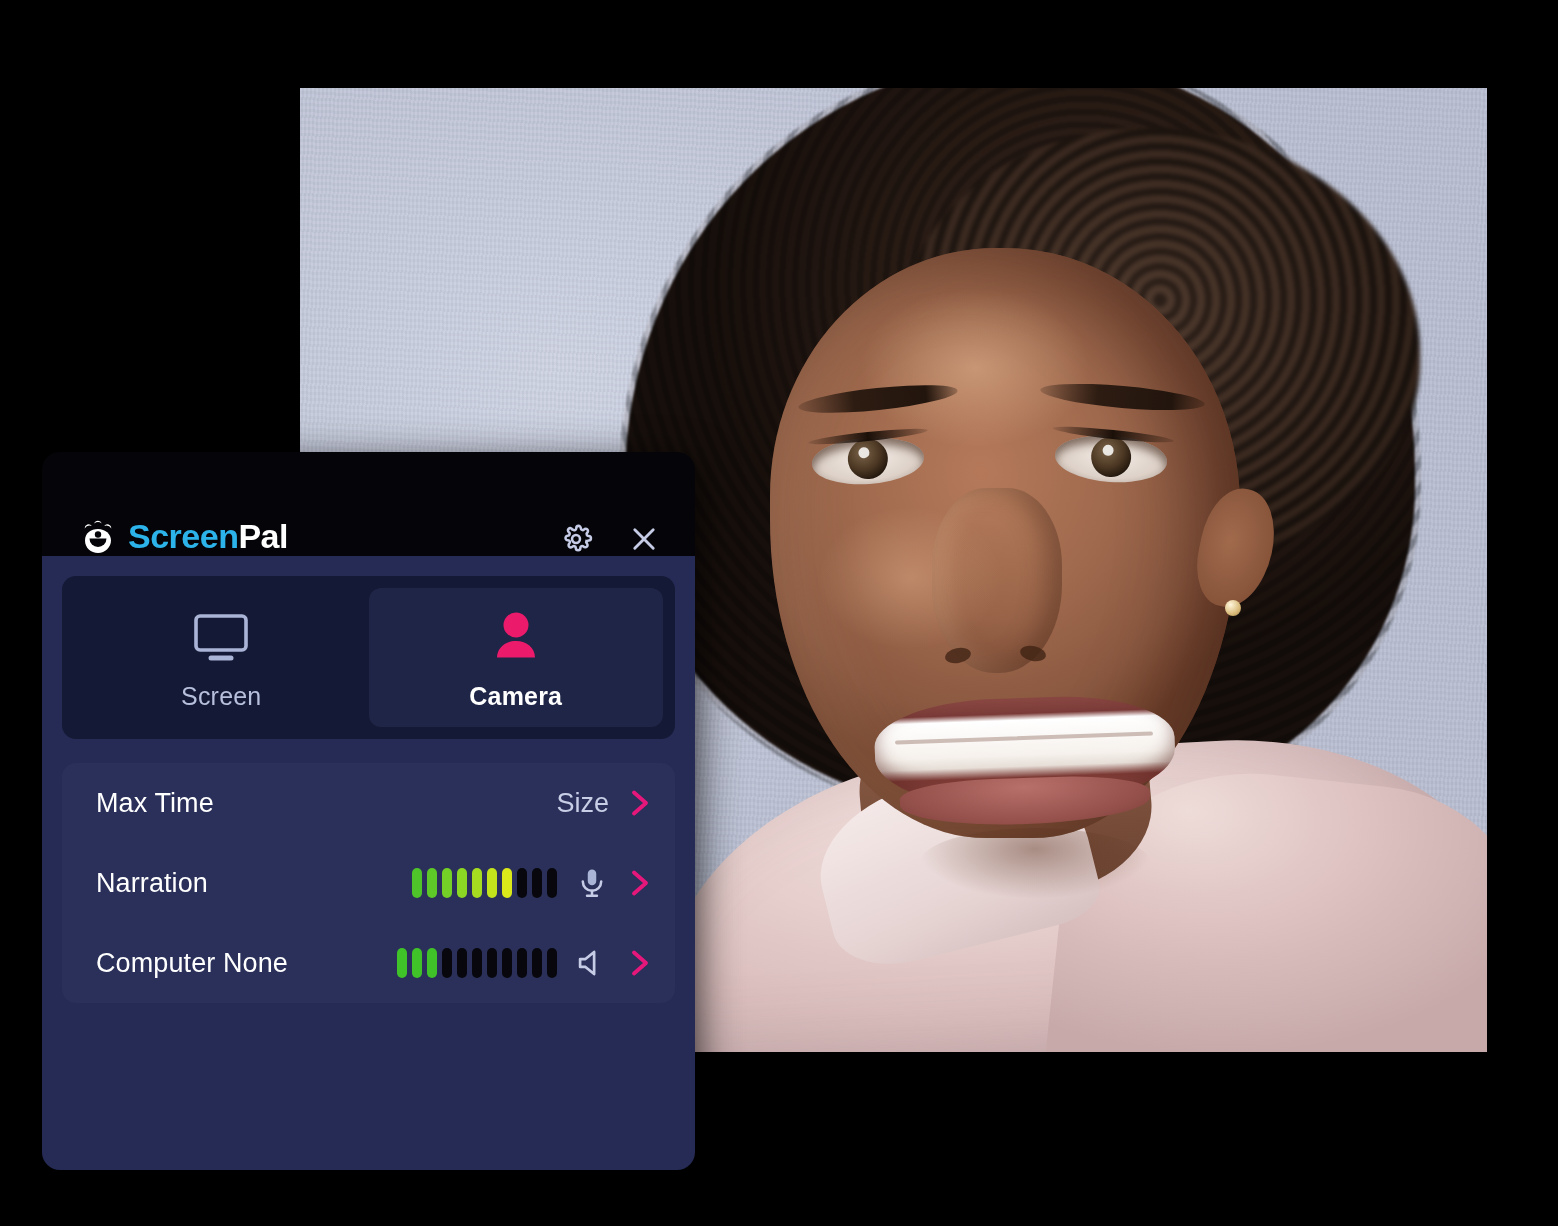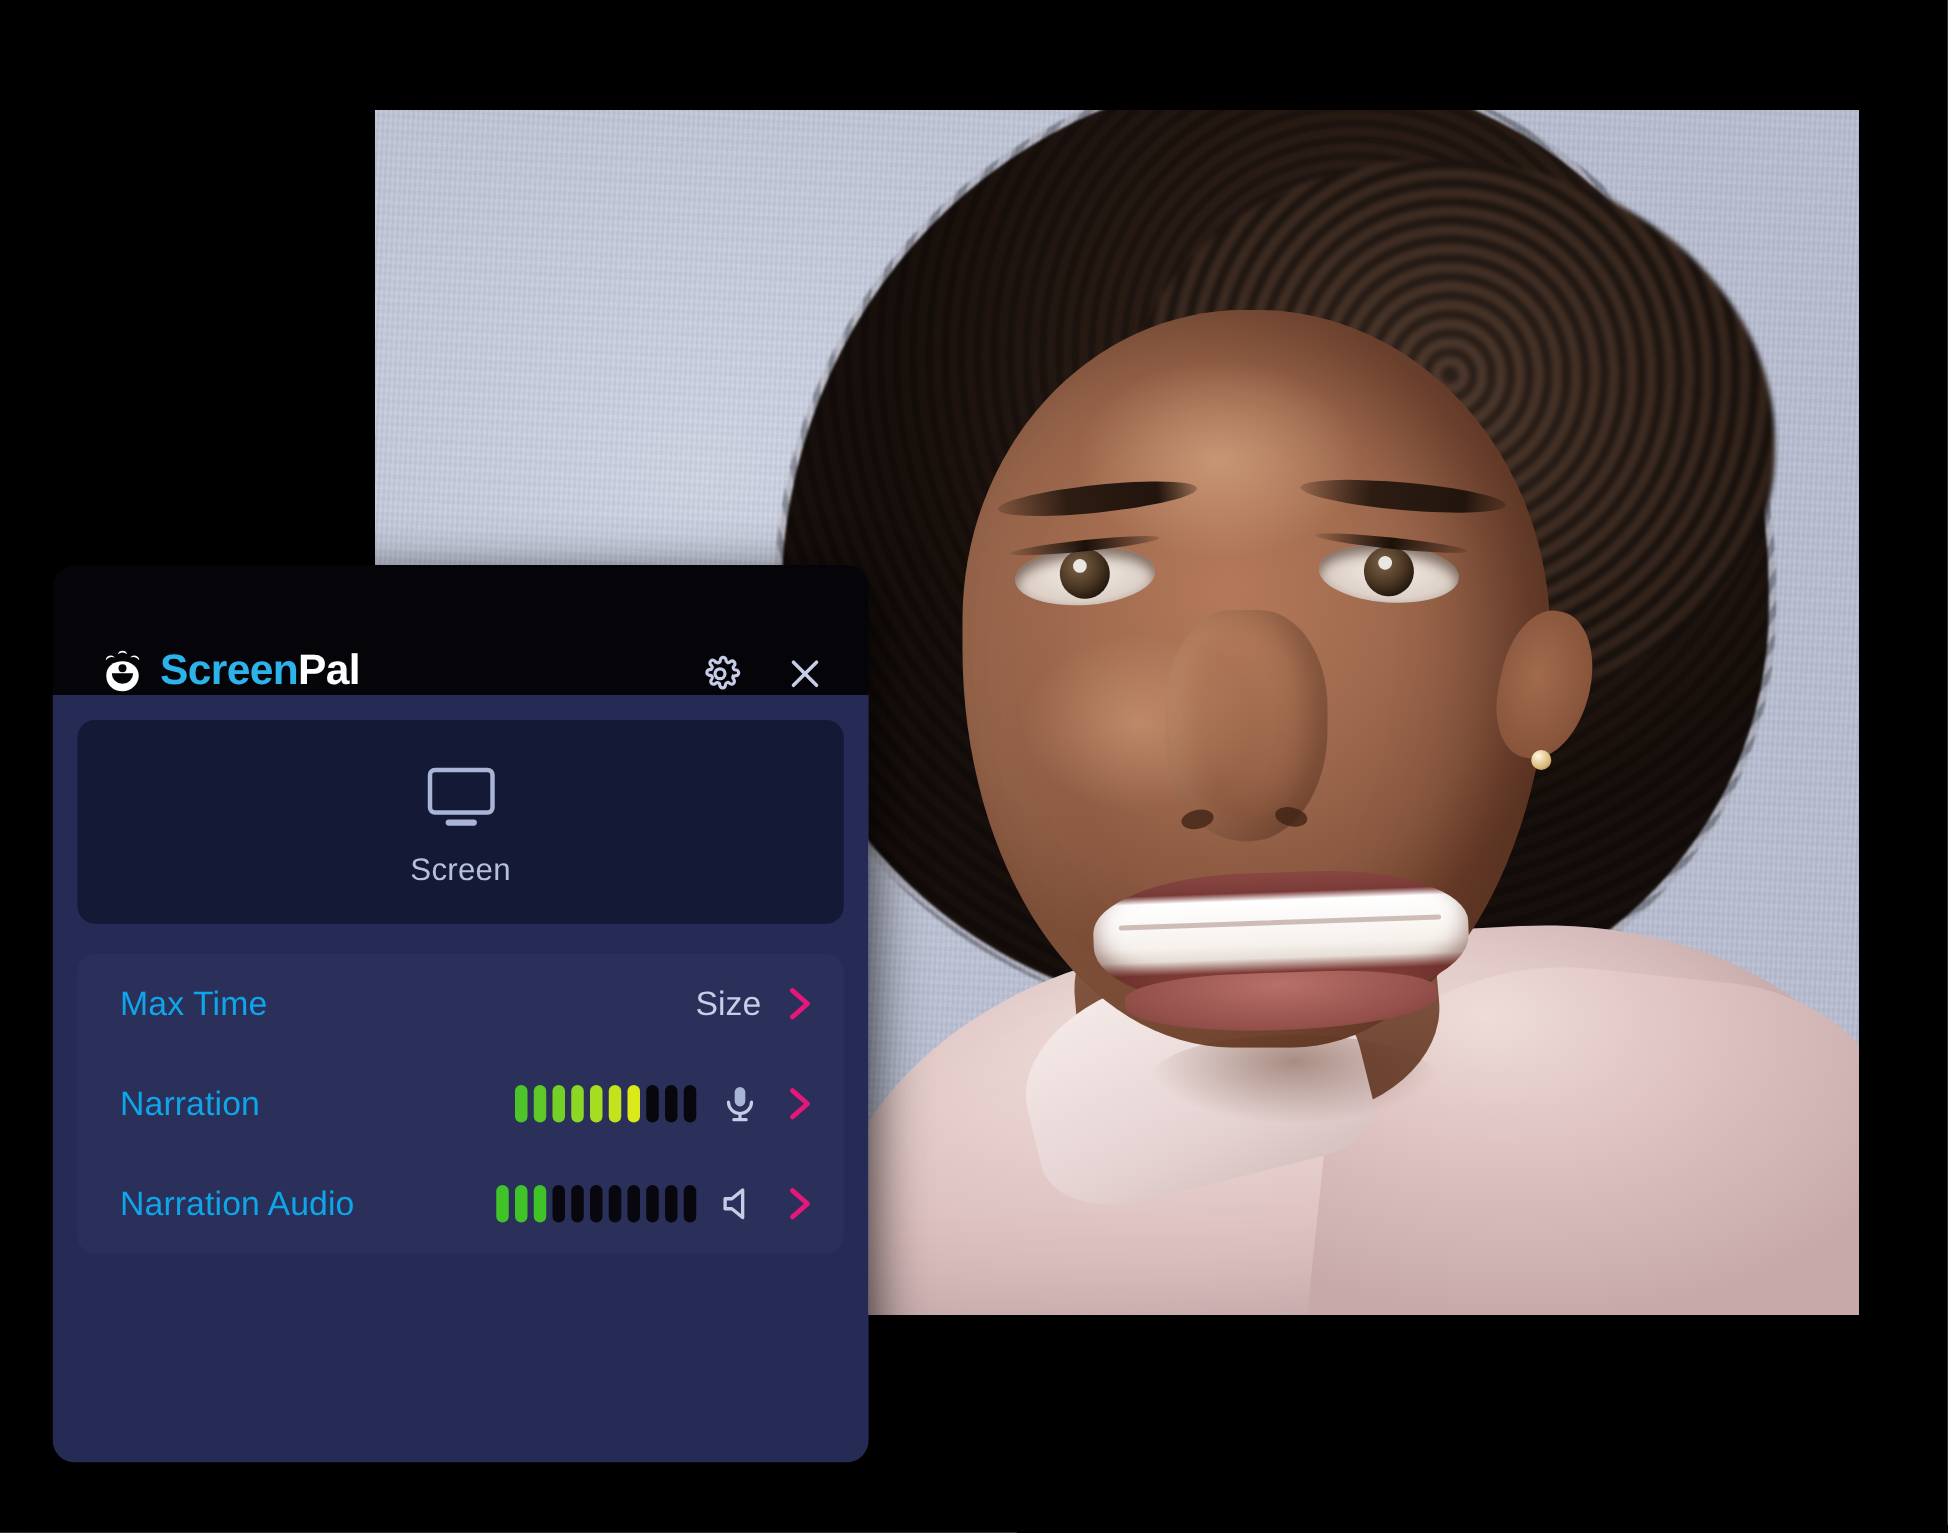--- a/index.html
+++ b/index.html
@@ -291,21 +291,21 @@
   }
   .row {
     display: flex;
     align-items: center;
     height: 80px;
     padding: 0 22px 0 34px;
     cursor: pointer;
   }
   .row-label {
     font-size: 27px;
-    color: #0ea5e9;
+    color: #ffffff;
     letter-spacing: .1px;
   }
   .row-right {
     margin-left: auto;
     display: flex;
     align-items: center;
     gap: 18px;
   }
   .row-value {
     font-size: 27px;
@@ -383,20 +383,29 @@
       <div class="mode-tile">
         <div class="mode-icon">
           <svg width="64" height="56" viewBox="0 0 64 56" fill="none" stroke="#aab4d6" stroke-width="3.6">
             <rect x="7" y="6" width="50" height="34" rx="4"></rect>
             <path d="M22 48h20" stroke-linecap="round" stroke-width="5"></path>
           </svg>
         </div>
         <div class="mode-label">Screen</div>
       </div>
 
+      <div class="mode-tile selected">
+        <div class="mode-icon">
+          <svg width="64" height="56" viewBox="0 0 64 56" fill="#ec1a6b">
+            <circle cx="32" cy="15" r="12.5"></circle>
+            <path d="M32 31c-11 0-19 7.4-19 16.5h38C51 38.4 43 31 32 31z"></path>
+          </svg>
+        </div>
+        <div class="mode-label">Camera</div>
+      </div>
 
 
     </div>
 
     <div class="rows-card">
 
       <div class="row">
         <div class="row-label">Max Time</div>
         <div class="row-right">
           <div class="row-value">Size</div>
@@ -427,21 +436,21 @@
             <path d="M5.5 11a6.5 6.5 0 0 0 13 0" fill="none" stroke="#c6cbe6" stroke-width="1.8" stroke-linecap="round"></path>
             <path d="M12 17.5V21M8.5 21h7" fill="none" stroke="#c6cbe6" stroke-width="1.8" stroke-linecap="round"></path>
           </svg>
           <svg class="chev" viewBox="0 0 16 20" fill="none" stroke="#e5177b" stroke-width="2.6" stroke-linecap="round" stroke-linejoin="round">
               <path d="M4 3l8 7-8 7"></path>
             </svg>
         </div>
       </div>
 
       <div class="row">
-        <div class="row-label">Narration Audio</div>
+        <div class="row-label">Computer None</div>
         <div class="row-right">
           <div class="meter">
               <span class="bar" style="background: rgb(63, 195, 41);"></span>
               <span class="bar" style="background: rgb(63, 195, 41);"></span>
               <span class="bar" style="background: rgb(63, 195, 41);"></span>
               <span class="bar" style="background: rgb(7, 7, 13);"></span>
               <span class="bar" style="background: rgb(7, 7, 13);"></span>
               <span class="bar" style="background: rgb(7, 7, 13);"></span>
               <span class="bar" style="background: rgb(7, 7, 13);"></span>
               <span class="bar" style="background: rgb(7, 7, 13);"></span>

